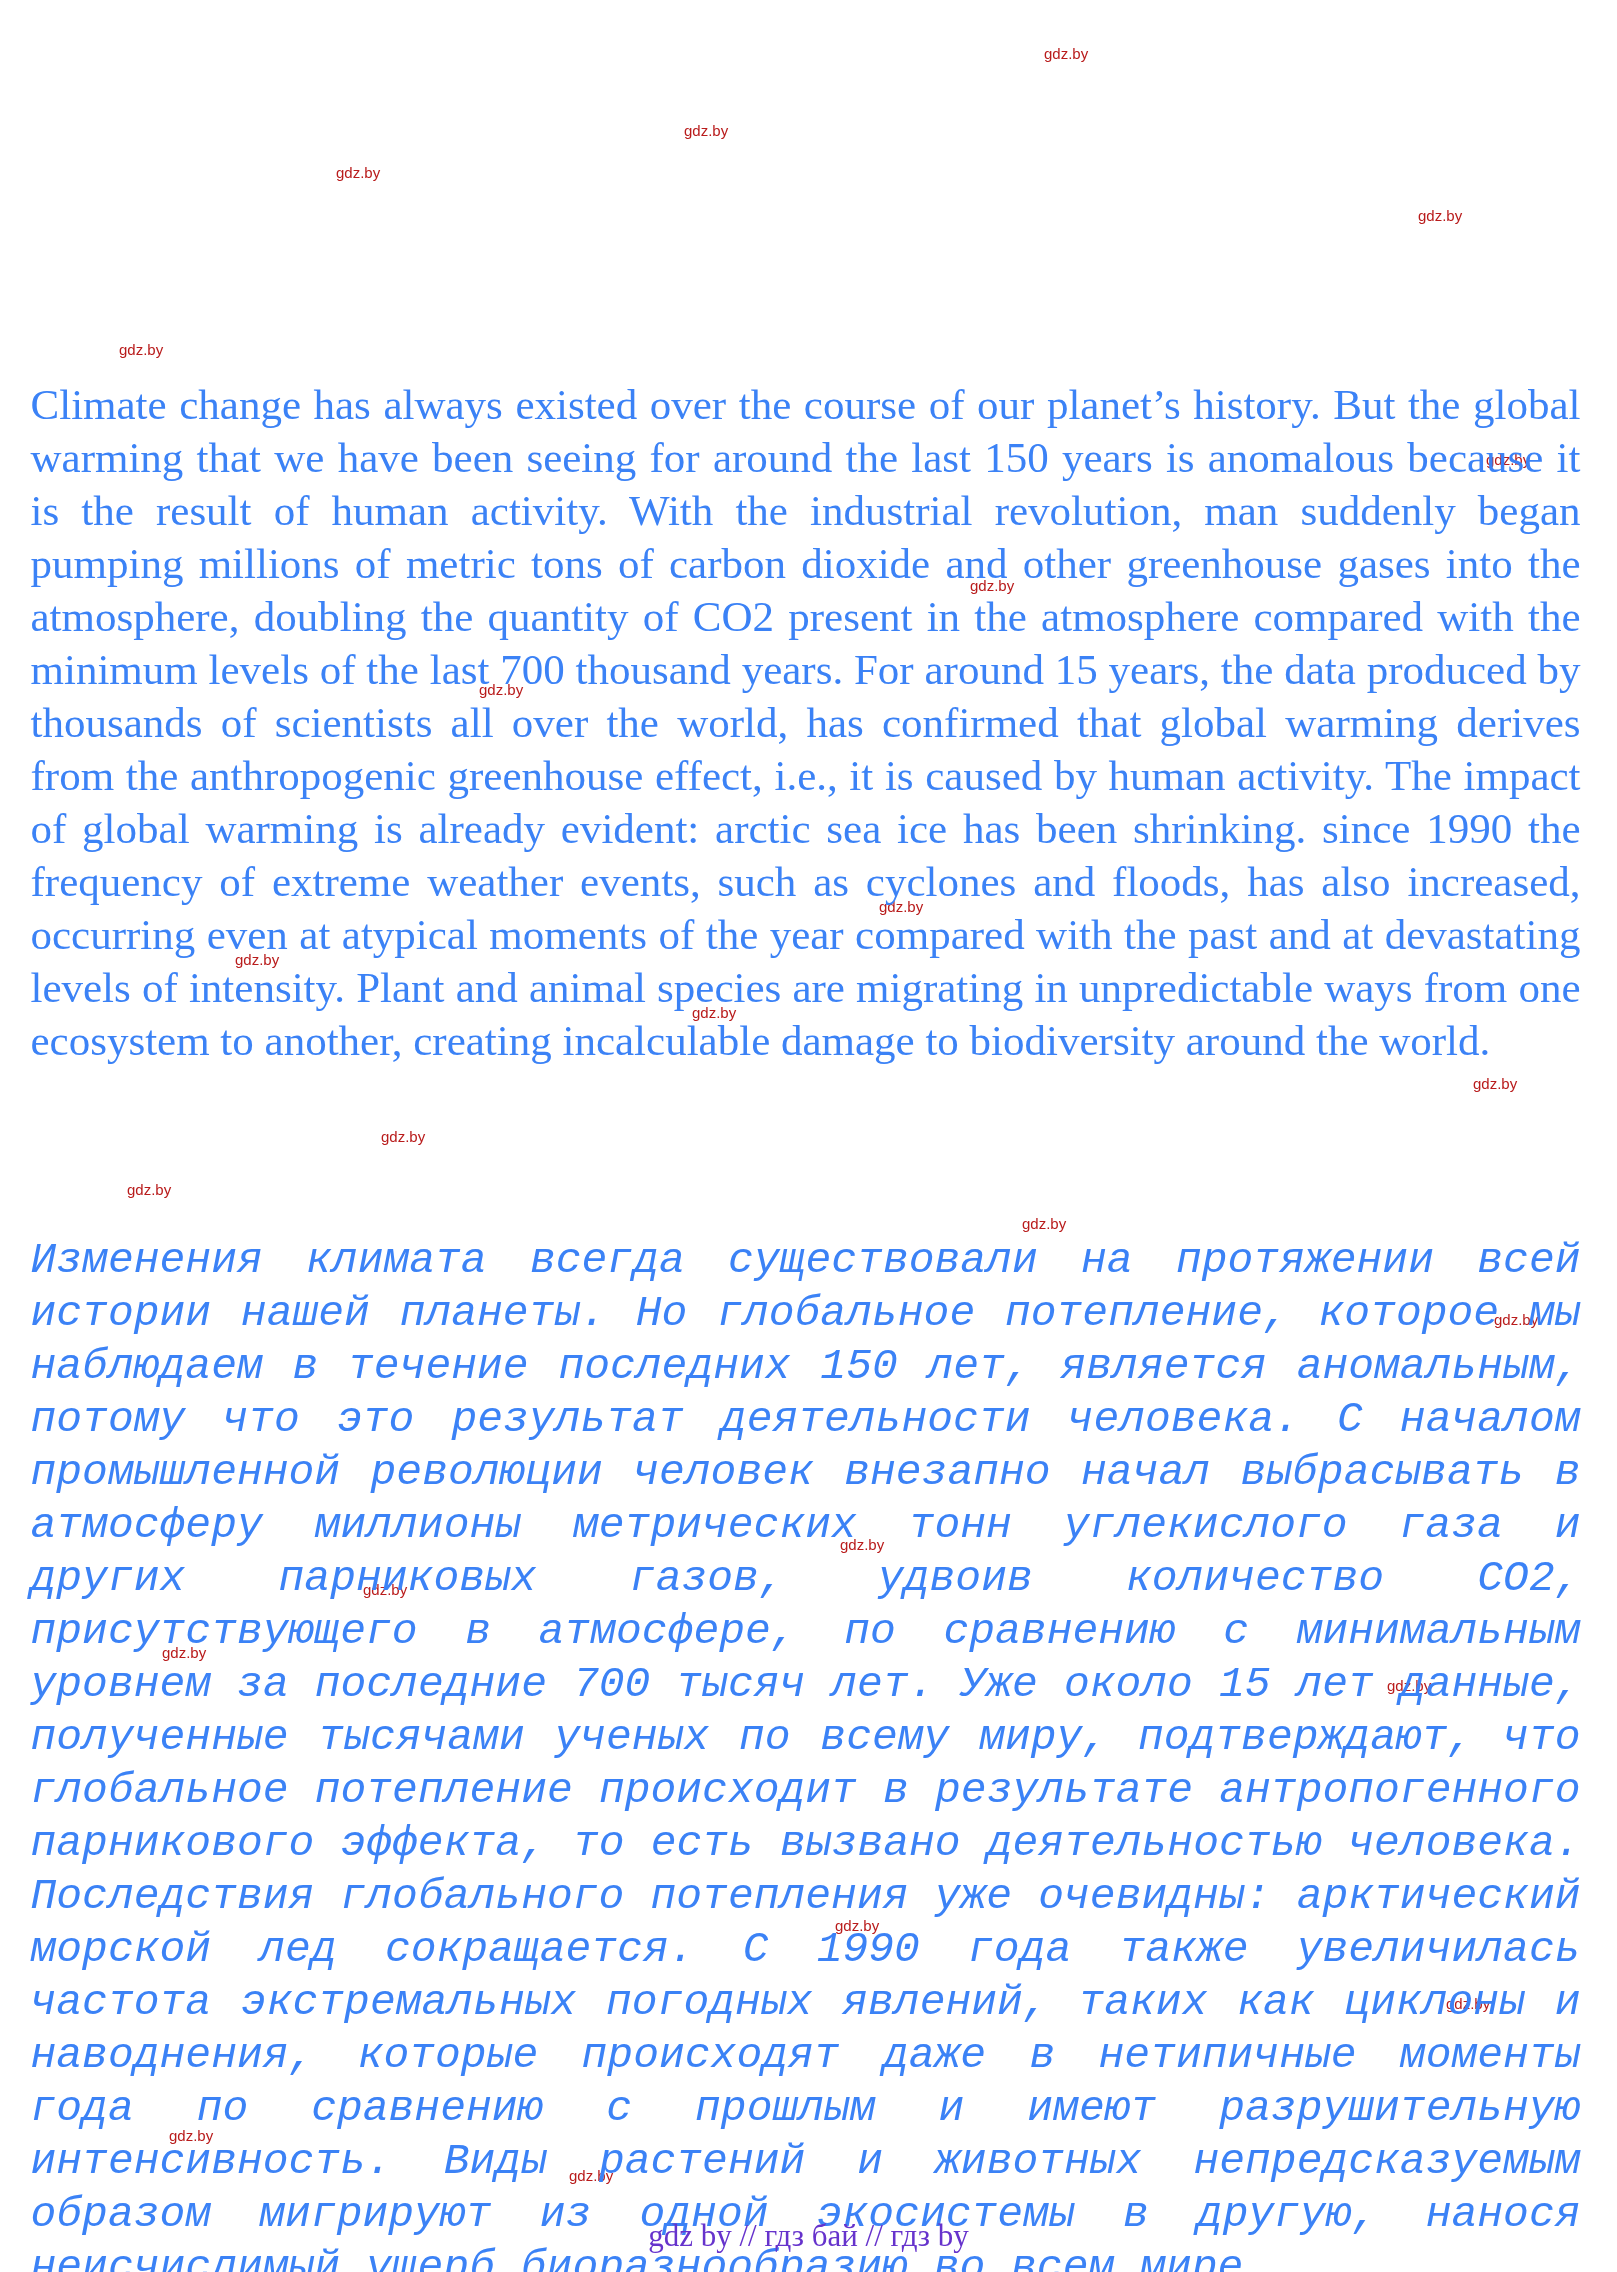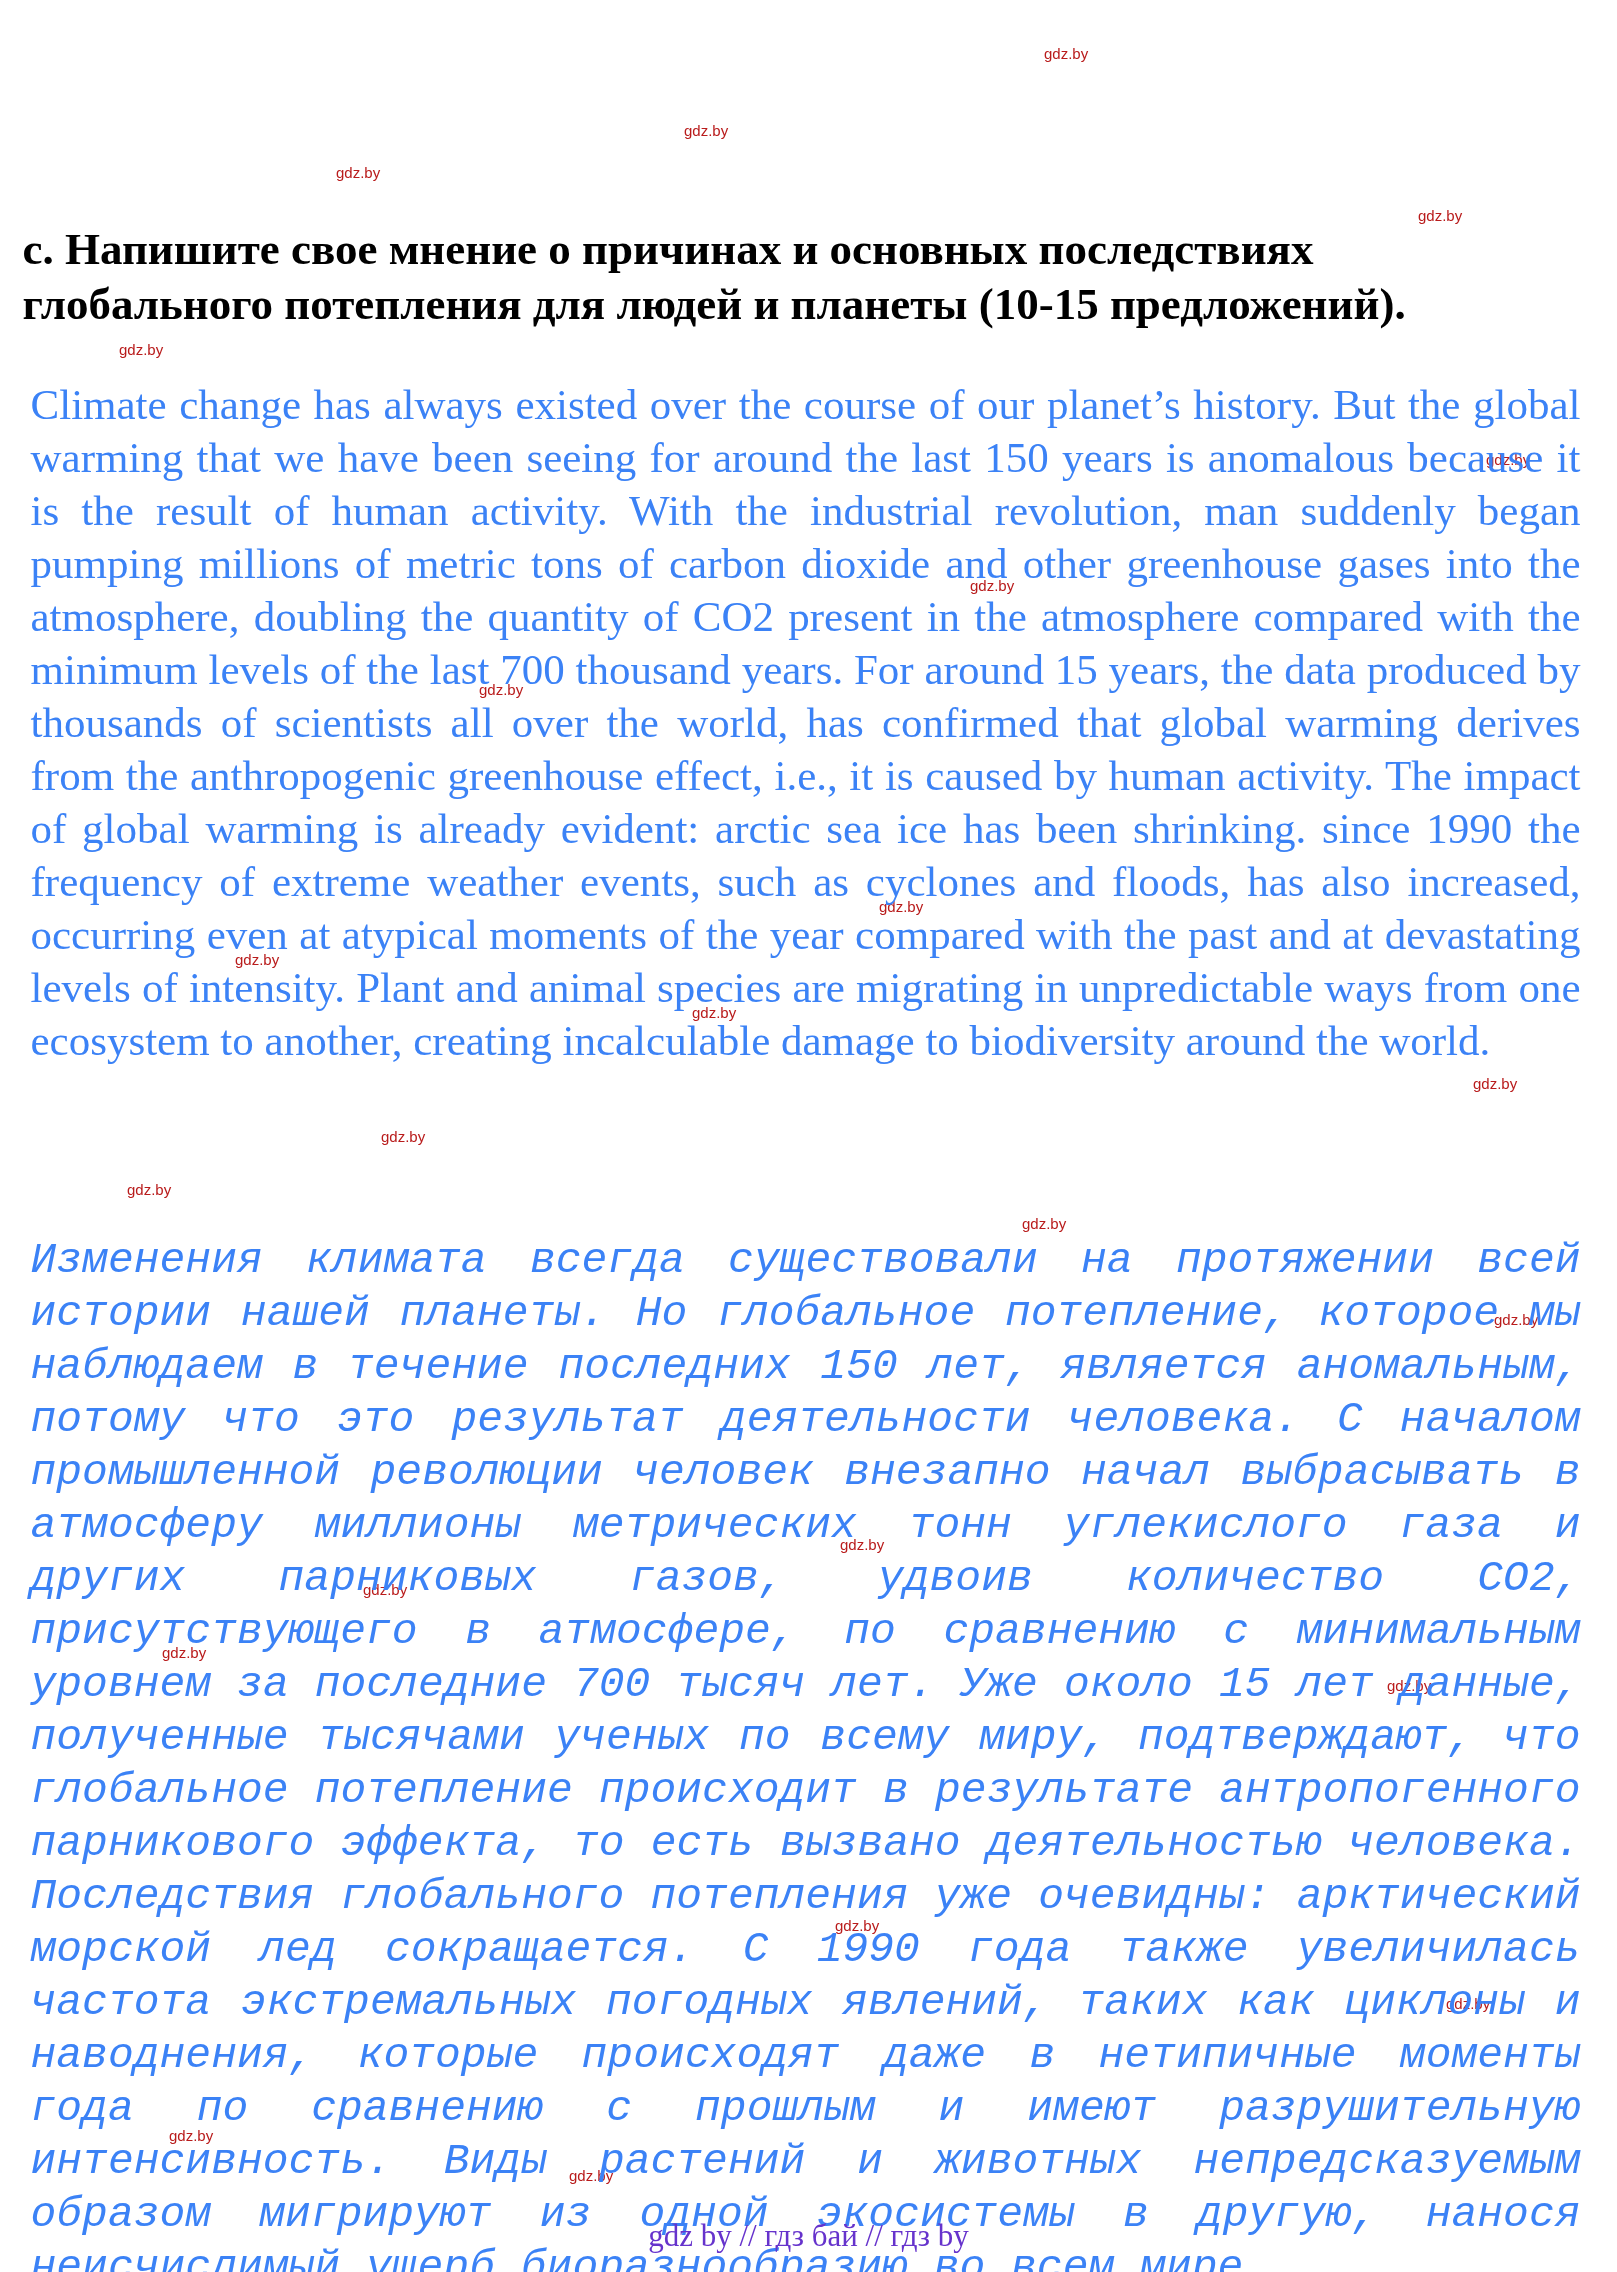--- a/index.html
+++ b/index.html
@@ -91,21 +91,20 @@
   <span class="wm" style="left:1494px;top:1311px">gdz.by</span>
   <span class="wm" style="left:840px;top:1536px">gdz.by</span>
   <span class="wm" style="left:363px;top:1581px">gdz.by</span>
   <span class="wm" style="left:162px;top:1644px">gdz.by</span>
   <span class="wm" style="left:1387px;top:1677px">gdz.by</span>
   <span class="wm" style="left:835px;top:1917px">gdz.by</span>
   <span class="wm" style="left:1446px;top:1995px">gdz.by</span>
   <span class="wm" style="left:169px;top:2127px">gdz.by</span>
   <span class="wm" style="left:569px;top:2167px">gdz.by</span>
 
-  <div class="task task-c">c. Напишите свое мнение о причинах и основных последствиях глобального потепления для людей и планеты (10-15 предложений).</div>
 
   <div class="para para-en">Climate change has always existed over the course of our planet’s history. But the global warming that we have been seeing for around the last 150 years is anomalous because it is the result of human activity. With the industrial revolution, man suddenly began pumping millions of metric tons of carbon dioxide and other greenhouse gases into the atmosphere, doubling the quantity of CO2 present in the atmosphere compared with the minimum levels of the last 700 thousand years. For around 15 years, the data produced by thousands of scientists all over the world, has confirmed that global warming derives from the anthropogenic greenhouse effect, i.e., it is caused by human activity. The impact of global warming is already evident: arctic sea ice has been shrinking. since 1990 the frequency of extreme weather events, such as cyclones and floods, has also increased, occurring even at atypical moments of the year compared with the past and at devastating levels of intensity. Plant and animal species are migrating in unpredictable ways from one ecosystem to another, creating incalculable damage to biodiversity around the world.</div>
 
   <div class="para para-ru">Изменения климата всегда существовали на протяжении всей истории нашей планеты. Но глобальное потепление, которое мы наблюдаем в течение последних 150 лет, является аномальным, потому что это результат деятельности человека. С началом промышленной революции человек внезапно начал выбрасывать в атмосферу миллионы метрических тонн углекислого газа и других парниковых газов, удвоив количество CO2, присутствующего в атмосфере, по сравнению с минимальным уровнем за последние 700 тысяч лет. Уже около 15 лет данные, полученные тысячами ученых по всему миру, подтверждают, что глобальное потепление происходит в результате антропогенного парникового эффекта, то есть вызвано деятельностью человека. Последствия глобального потепления уже очевидны: арктический морской лед сокращается. С 1990 года также увеличилась частота экстремальных погодных явлений, таких как циклоны и наводнения, которые происходят даже в нетипичные моменты года по сравнению с прошлым и имеют разрушительную интенсивность. Виды растений и животных непредсказуемым образом мигрируют из одной экосистемы в другую, нанося неисчислимый ущерб биоразнообразию во всем мире.</div>
 
   <div class="footer">gdz by  //  гдз бай  //  гдз by</div>
 
 </div>
 
 

